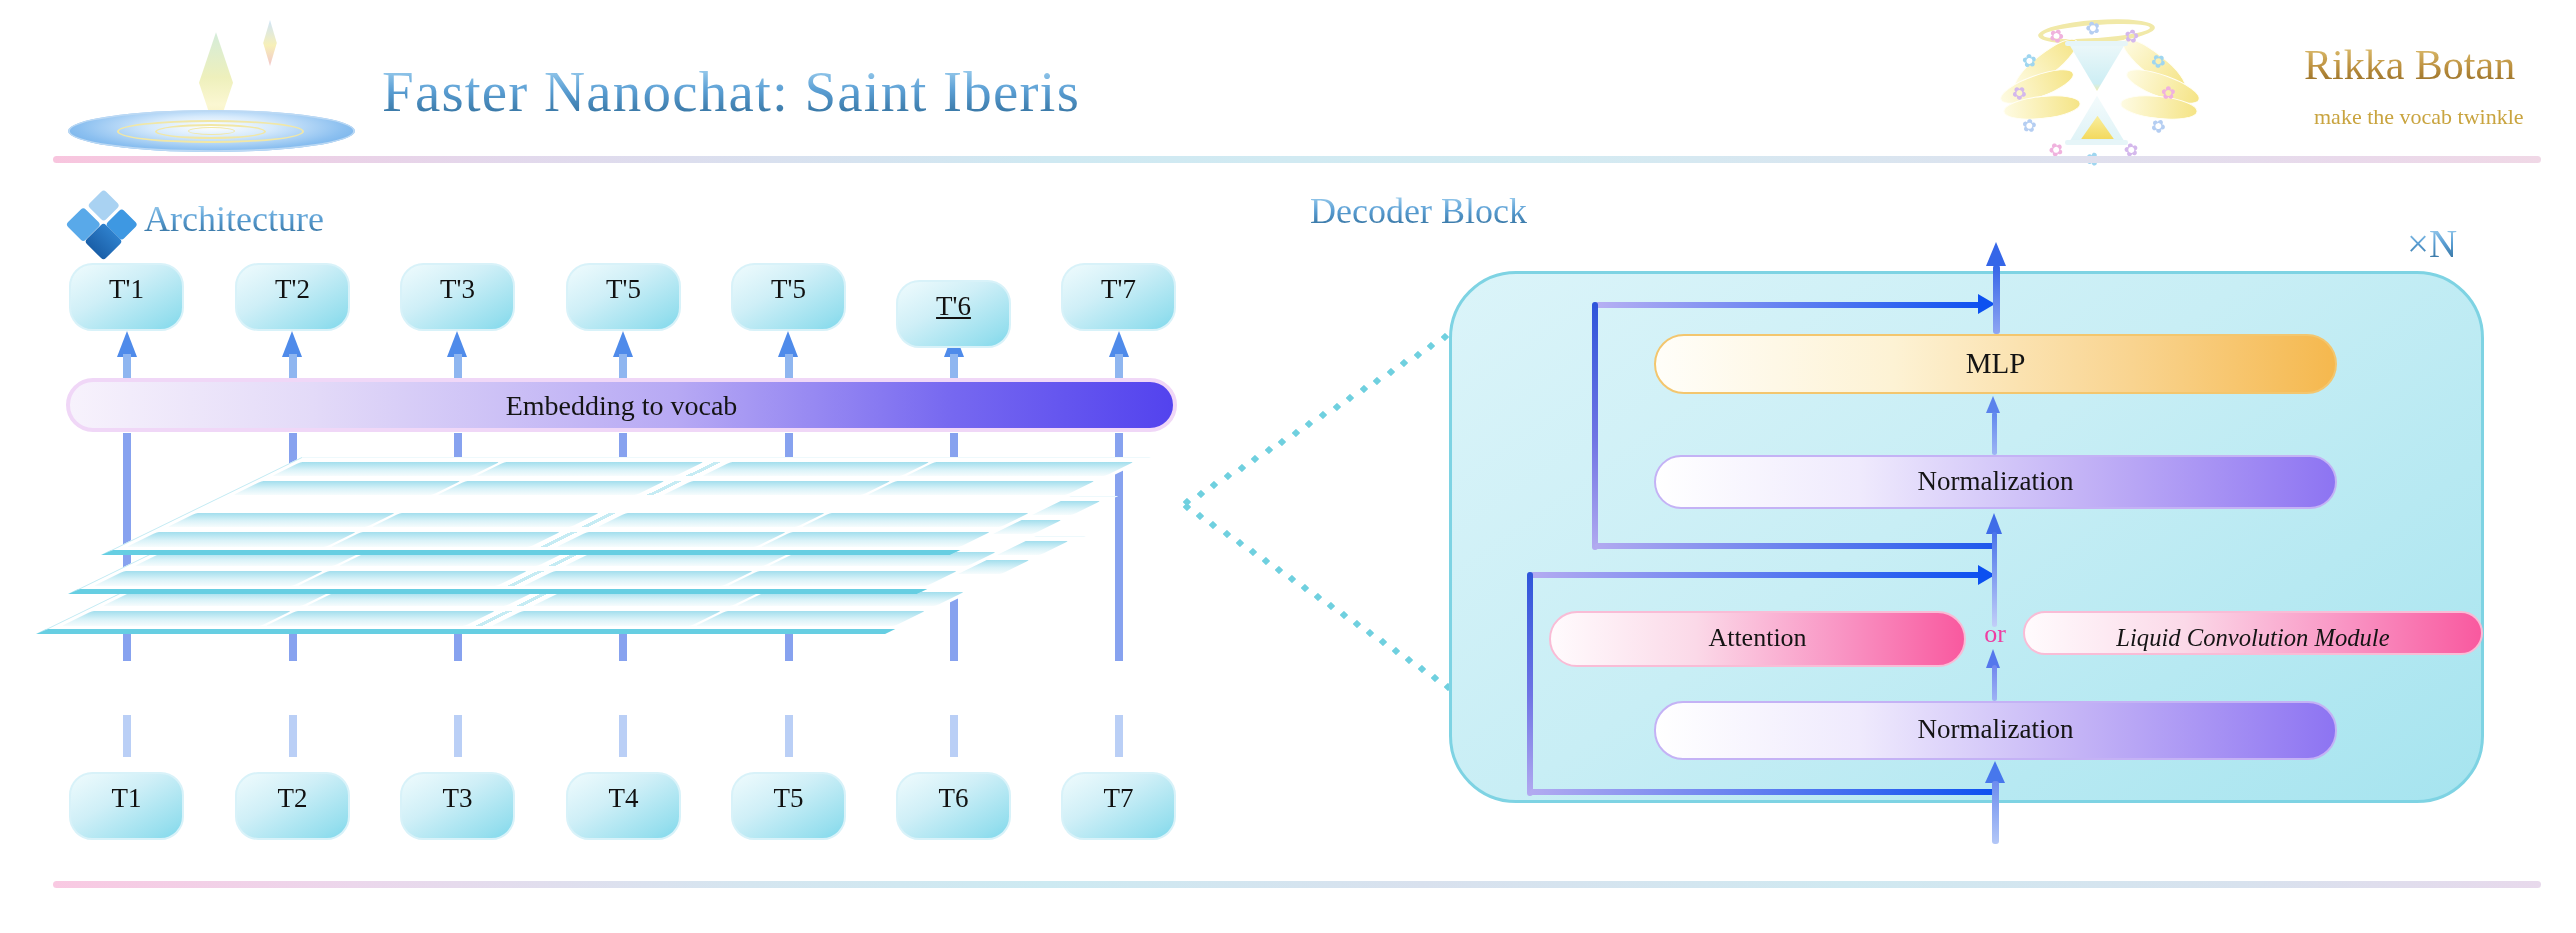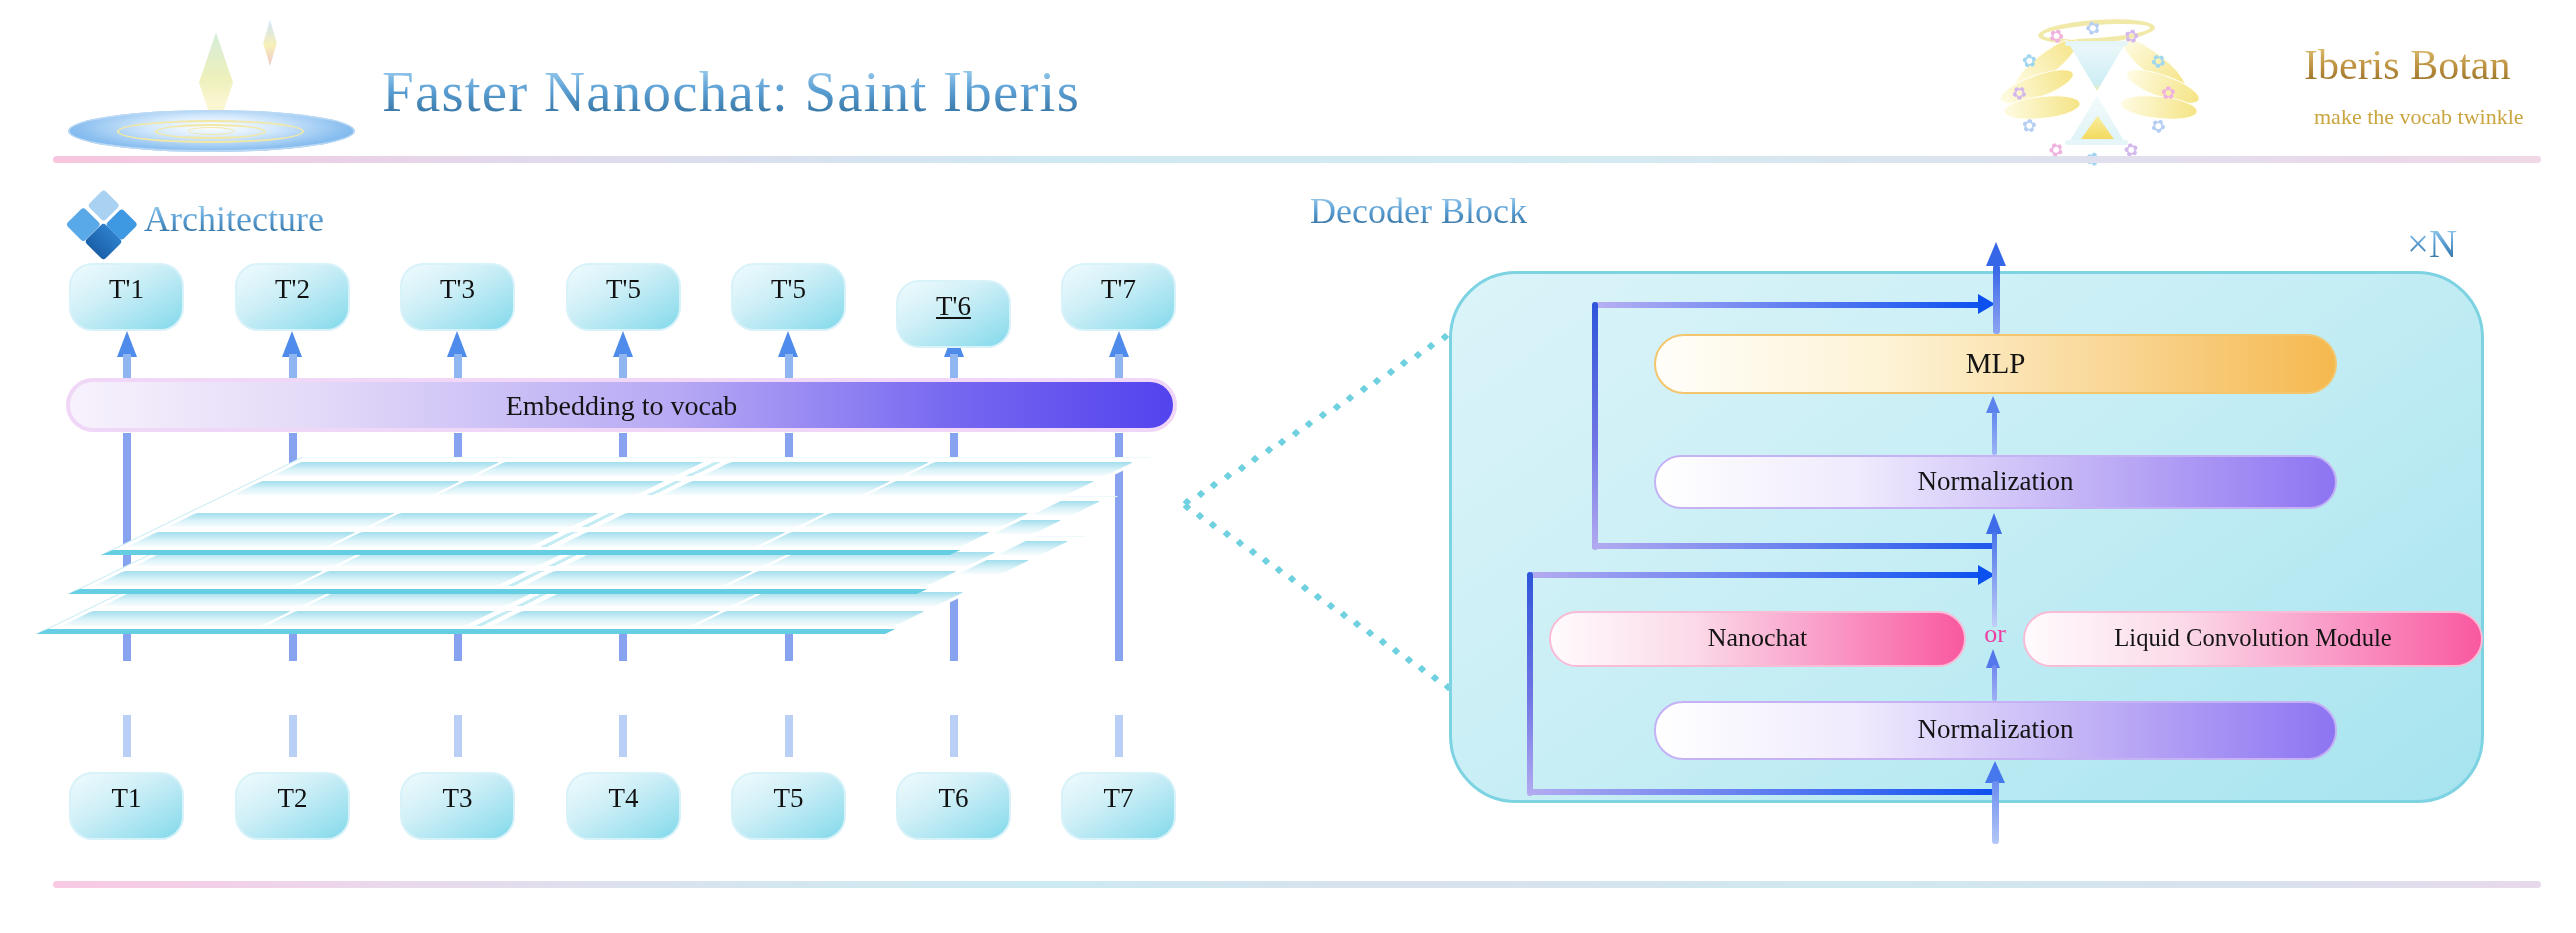--- a/index.html
+++ b/index.html
@@ -76,21 +76,21 @@
         <div class="flower" style="left:30.5px;top:107px;color:#b5cef2;transform:rotate(150deg);">✿</div>
         <div class="flower" style="left:20.5px;top:74px;color:#d4b8ec;transform:rotate(180deg);">✿</div>
         <div class="flower" style="left:30.5px;top:42px;color:#9fd6f0;transform:rotate(210deg);">✿</div>
         <div class="flower" style="left:58px;top:17.6px;color:#f0b2de;transform:rotate(240deg);">✿</div>
         <div class="flower" style="left:95px;top:8.8px;color:#b5cef2;transform:rotate(270deg);">✿</div>
         <div class="flower" style="left:133px;top:17.6px;color:#d4b8ec;transform:rotate(300deg);">✿</div>
         <div class="flower" style="left:160px;top:42px;color:#9fd6f0;transform:rotate(330deg);">✿</div>
       </div>
   </div>
 
-  <div class="abs grad-gold-text" style="left:2304px;top:41px;font-size:42px;white-space:nowrap;">Iberis Botan</div>
+  <div class="abs grad-gold-text" style="left:2304px;top:41px;font-size:42px;white-space:nowrap;">Rikka Botan</div>
   <div class="abs" style="left:2314px;top:104px;font-size:22px;color:#c9a43f;white-space:nowrap;">make the vocab twinkle</div>
 
   <div class="abs sep-line" style="left:53px;top:156px;width:2488px;
               background:linear-gradient(90deg,#f8c5de 0%,#e3d8ec 18%,#cfe9f2 40%,#d3ebf2 60%,#dce3ef 78%,#e9d9eb 92%,#f0d8e6 100%);"></div>
 
   <div class="abs" style="left:71px;top:194px;width:64px;height:59px;">
     <div class="abs" style="left:21px;top:0;width:23.4px;height:23.4px;transform:rotate(45deg);border-radius:3.5px;background:#a9d2f2;"></div>
     <div class="abs" style="left:0;top:17.6px;width:24.6px;height:24.6px;transform:rotate(45deg);border-radius:3.5px;background:#59a9e9;"></div>
     <div class="abs" style="left:39px;top:19px;width:23.4px;height:23.4px;transform:rotate(45deg);border-radius:3.5px;background:#3e98e2;"></div>
     <div class="abs" style="left:19px;top:34px;width:27px;height:27px;transform:rotate(45deg);border-radius:3.5px;background:linear-gradient(180deg,#2e80cc,#1a5fa8);"></div>
@@ -317,27 +317,27 @@
   <div class="bar" style="left:1654px;top:334px;width:683px;height:60px;border-radius:30px;z-index:3;font-size:29px;line-height:55px;
               border:2.9px solid #f3c66e;
               background:linear-gradient(90deg,#fffef9 0%,#fdf2d4 35%,#f9d490 70%,#f5b84e 100%);">MLP</div>
 
   <div class="bar" style="left:1654px;top:455px;width:683px;height:54px;border-radius:27.5px;z-index:3;font-size:27px;line-height:49px;
               border:2.9px solid #c4b2f5;
               background:linear-gradient(90deg,#ffffff 0%,#efeafd 30%,#c4b4f6 62%,#8d74f2 100%);">Normalization</div>
 
   <div class="bar" style="left:1549px;top:611px;width:417px;height:56px;border-radius:28px;z-index:3;font-size:26px;line-height:50px;
               border:2.9px solid #f9bcd6;
-              background:linear-gradient(90deg,#fffbfd 0%,#fbd9e8 35%,#f995c4 70%,#f9599f 100%);">Nanochat</div>
+              background:linear-gradient(90deg,#fffbfd 0%,#fbd9e8 35%,#f995c4 70%,#f9599f 100%);">Attention</div>
 
   <div class="abs" style="left:1972px;top:619px;width:46px;text-align:center;font-size:26px;color:#ef3da2;z-index:5;">or</div>
 
-  <div class="bar" style="left:2023px;top:611px;width:460px;height:56px;border-radius:28px;z-index:3;font-size:24.6px;line-height:50px;
+  <div class="bar" style="left:2023px;top:611px;width:460px;height:44px;border-radius:28px;z-index:3;font-size:24.6px;line-height:50px;
               border:2.9px solid #f9bcd6;
-              background:linear-gradient(90deg,#fffbfd 0%,#fbd9e8 35%,#f995c4 70%,#f9599f 100%);">Liquid Convolution Module</div>
+              background:linear-gradient(90deg,#fffbfd 0%,#fbd9e8 35%,#f995c4 70%,#f9599f 100%);font-style:italic;">Liquid Convolution Module</div>
 
   <div class="bar" style="left:1654px;top:701px;width:683px;height:59px;border-radius:29px;z-index:3;font-size:27px;line-height:53px;
               border:2.9px solid #c4b2f5;
               background:linear-gradient(90deg,#ffffff 0%,#efeafd 30%,#c4b4f6 62%,#8d74f2 100%);">Normalization</div>
 
   <div class="abs sep-line" style="left:53px;top:881px;width:2488px;
               background:linear-gradient(90deg,#f9c9e2 0%,#ecd7ec 12%,#d5e6f0 28%,#cdeaf2 40%,#d9e1ee 55%,#d0e9f1 72%,#d8e2ee 88%,#e8d9ec 100%);"></div>
 </div>
 
 

